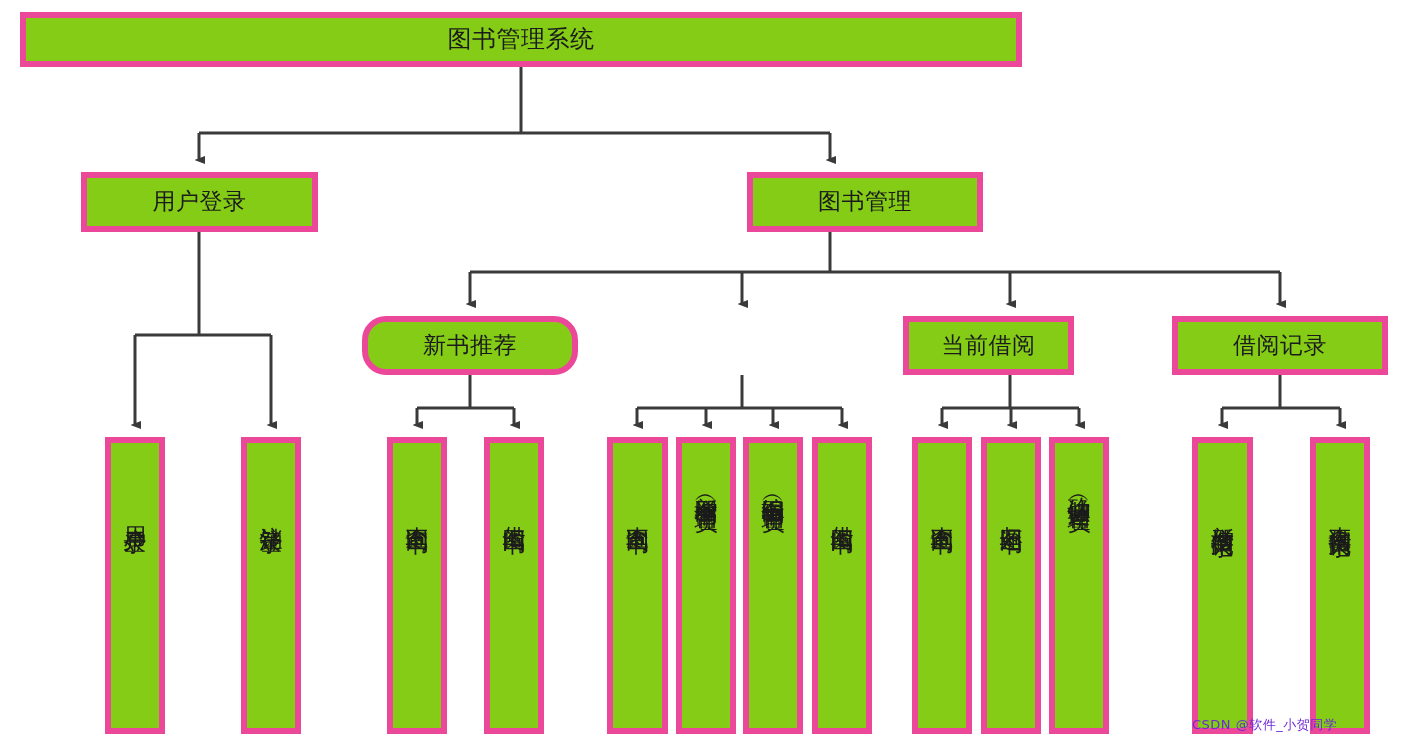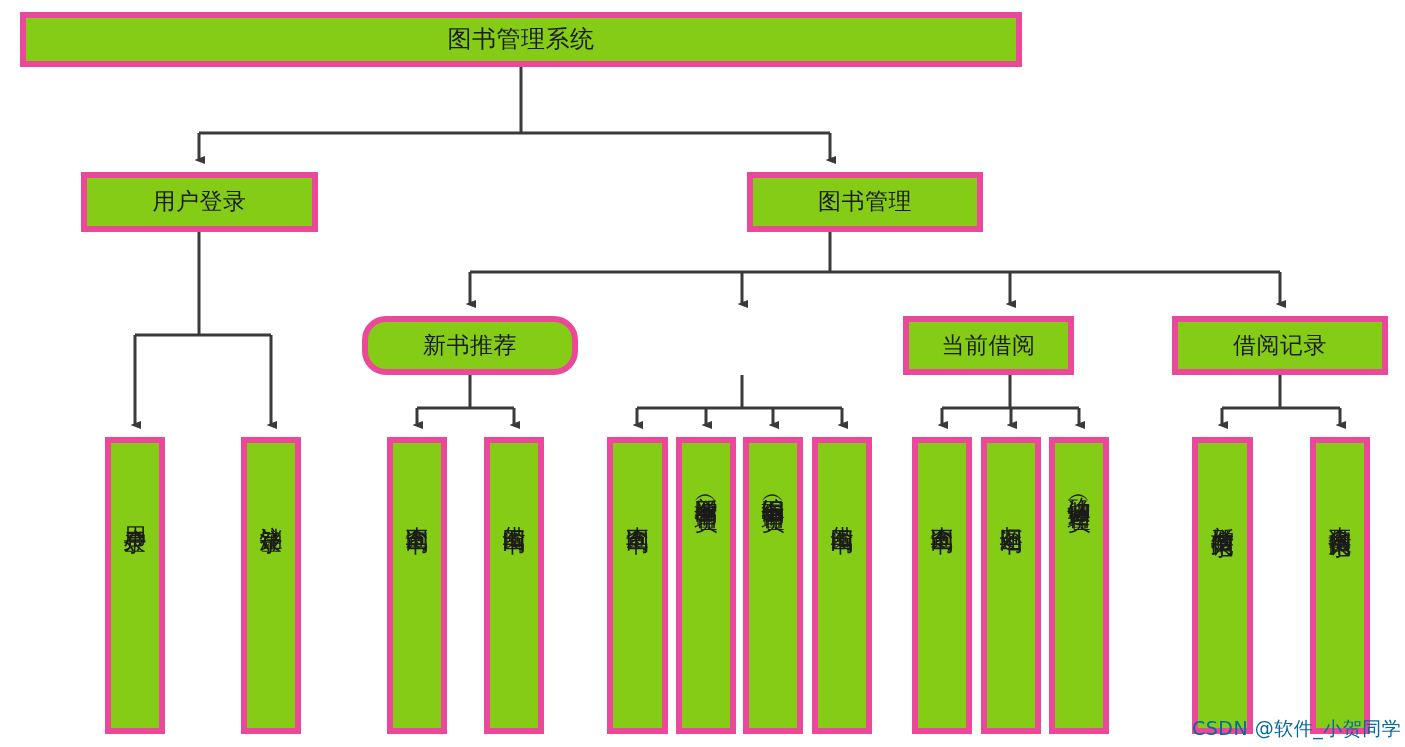--- a/index.html
+++ b/index.html
@@ -54,22 +54,22 @@
     text-orientation: upright;
     font-size: 23px;
     letter-spacing: 2px;
     line-height: 1.0;
     white-space: nowrap;
   }
   .node.root .node-label { font-size: 24px; }
 
   .watermark {
     position: absolute;
-    color: #0369a1;
-    font-size: 19px;
+    color: #6d28d9;
+    font-size: 13px;
     white-space: nowrap;
     letter-spacing: 0.5px;
     pointer-events: none;
   }
 </style>
 </head>
 <body>
 
 <div id="diagram-root">
 

